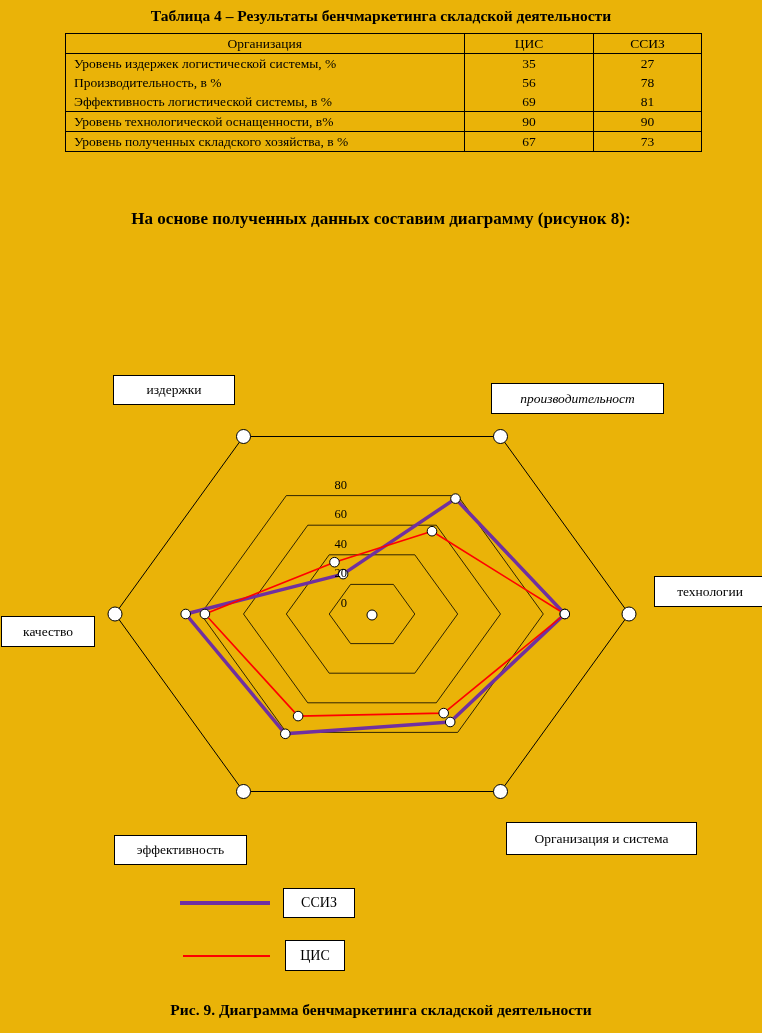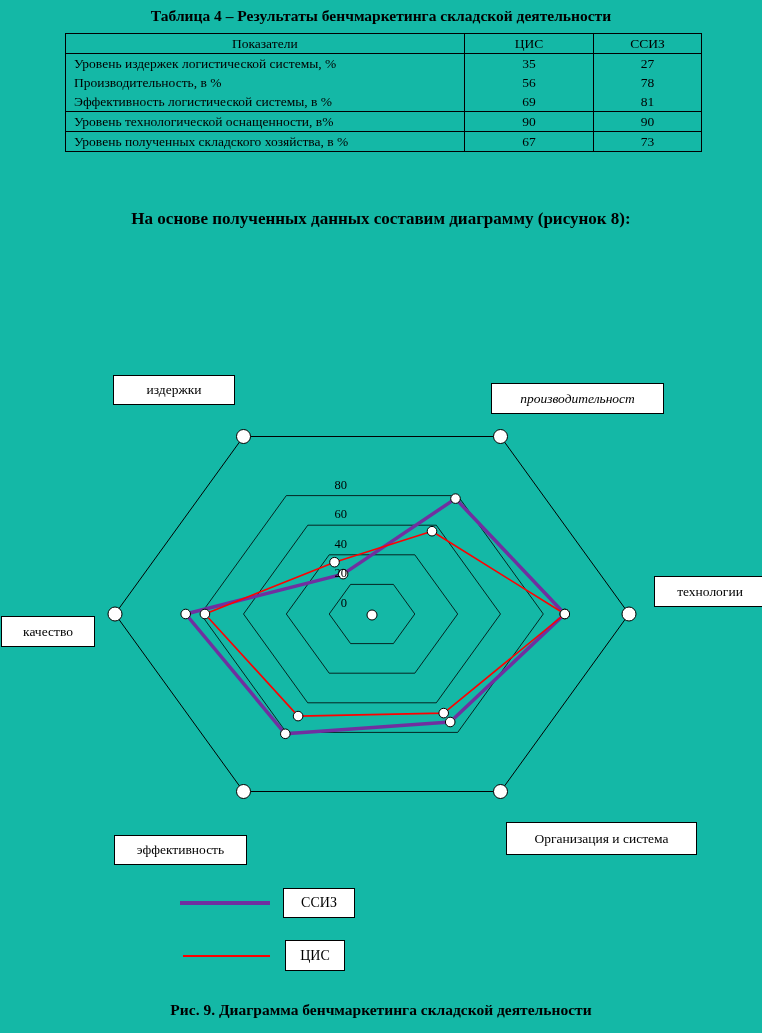--- a/index.html
+++ b/index.html
@@ -1,18 +1,18 @@
 <!DOCTYPE html>
 <html><head>
 <meta charset="utf-8">
 <style>
   * { margin:0; padding:0; box-sizing:border-box; }
   html,body { background:#ffffff; }
   body { font-family:"Liberation Serif", serif; color:#000; }
-  .page { position:relative; width:762px; height:1033px; background:#14b8a6; overflow:hidden; }
+  .page { position:relative; width:762px; height:1033px; background:#eab308; overflow:hidden; }
 
   .doc-title { position:absolute; top:7px; left:0; width:100%; text-align:center;
                font-size:15.5px; font-weight:bold; }
 
   .data-table { position:absolute; left:65px; top:33px; width:637px;
                 border-collapse:collapse; font-size:13.5px; border:1px solid #000; }
   .data-table th, .data-table td { border-left:1px solid #000; border-right:1px solid #000;
                 height:19px; line-height:19px; padding:0 4px; font-weight:normal; }
   .data-table thead th { border-bottom:1px solid #000; text-align:center; }
   .data-table td.col-label { text-align:left; padding-left:8px; white-space:nowrap; }
@@ -44,21 +44,21 @@
   <div class="doc-title">Таблица 4 – Результаты бенчмаркетинга складской деятельности</div>
 
   <table class="data-table">
     <colgroup>
       <col style="width:399px">
         <col style="width:130px">
         <col style="width:108px">
     </colgroup>
     <thead>
       <tr>
-        <th>Показатели</th>
+        <th>Организация</th>
         <th>ЦИС</th>
         <th>ССИЗ</th>
       </tr>
     </thead>
     <tbody id="table-body">
         <tr>
           <td class="col-label">Уровень издержек логистической системы, %</td>
           <td class="col-num">35</td>
           <td class="col-num">27</td>
         </tr>

